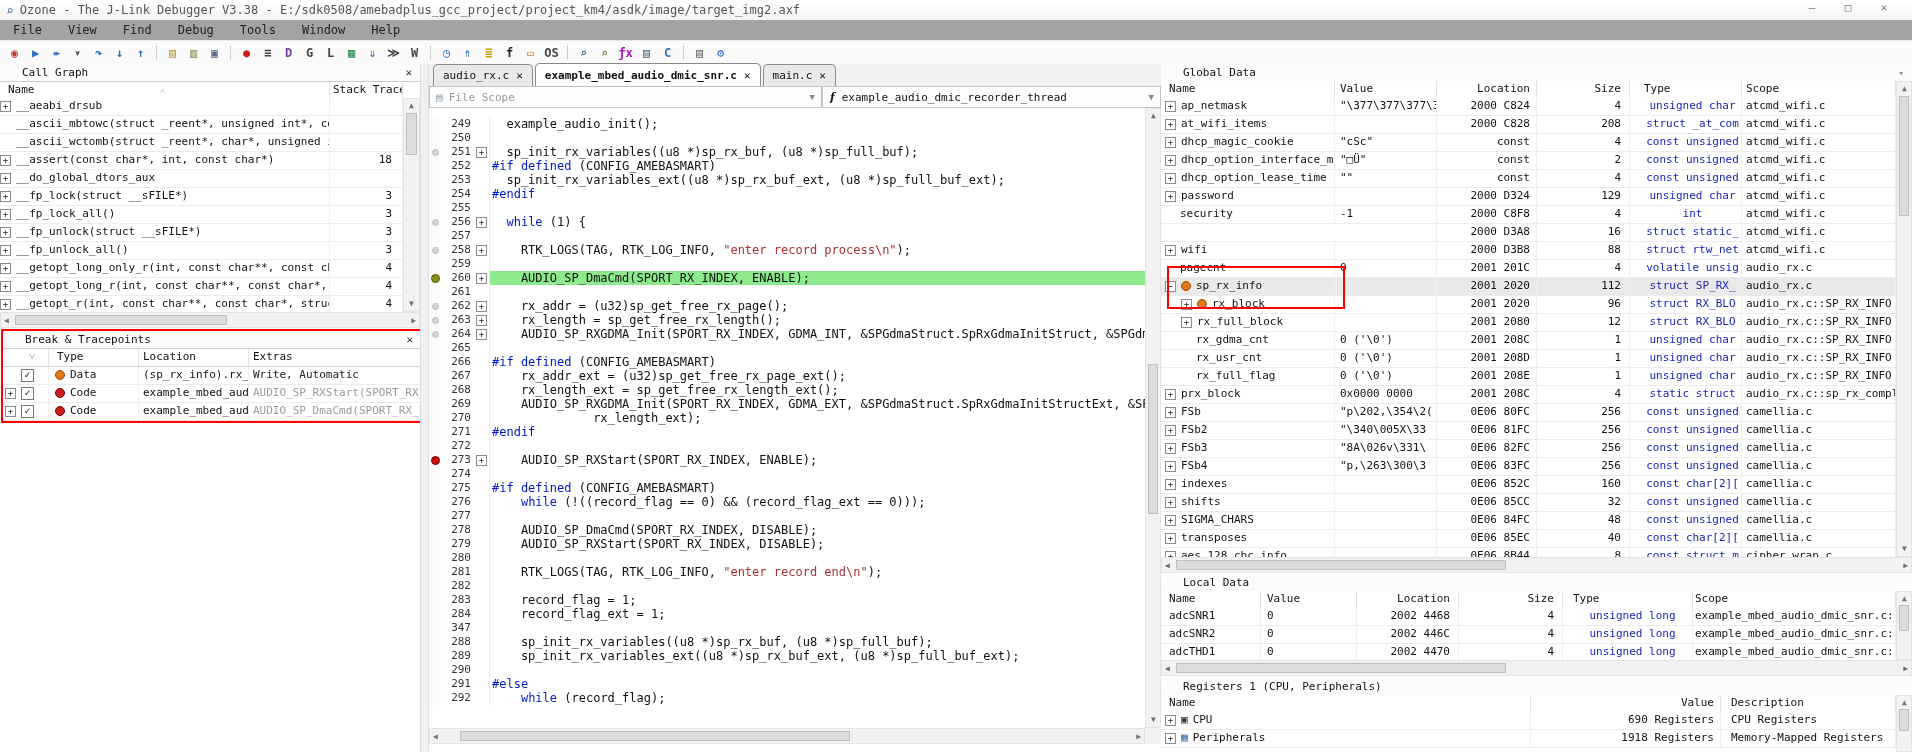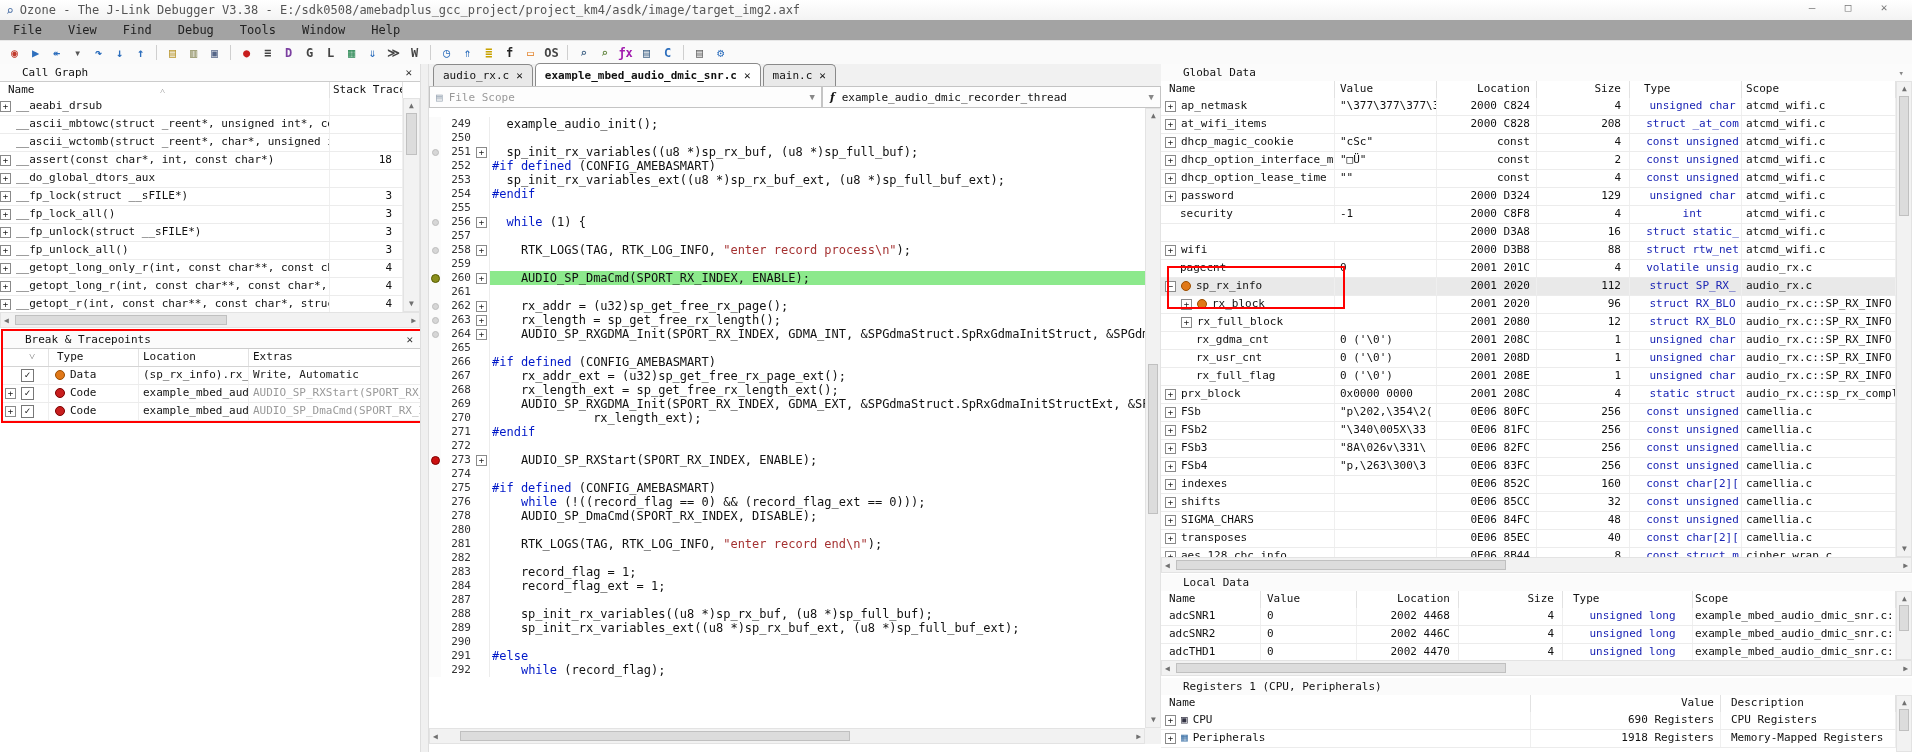--- a/index.html
+++ b/index.html
@@ -320,27 +320,29 @@
         <div class="codeline"><div class="cbp"></div><div class="cnum">267</div><div class="cfold"></div><div class="ctext"><span class="tok n">    rx_addr_ext = (u32)sp_get_free_rx_page_ext();</span></div></div>
         <div class="codeline"><div class="cbp"></div><div class="cnum">268</div><div class="cfold"></div><div class="ctext"><span class="tok n">    rx_length_ext = sp_get_free_rx_length_ext();</span></div></div>
         <div class="codeline"><div class="cbp"></div><div class="cnum">269</div><div class="cfold"></div><div class="ctext"><span class="tok n">    AUDIO_SP_RXGDMA_Init(SPORT_RX_INDEX, GDMA_EXT, &amp;SPGdmaStruct.SpRxGdmaInitStructExt, &amp;SPGdm</span></div></div>
         <div class="codeline"><div class="cbp"></div><div class="cnum">270</div><div class="cfold"></div><div class="ctext"><span class="tok n">              rx_length_ext);</span></div></div>
         <div class="codeline"><div class="cbp"></div><div class="cnum">271</div><div class="cfold"></div><div class="ctext"><span class="tok k">#endif</span></div></div>
         <div class="codeline"><div class="cbp"></div><div class="cnum">272</div><div class="cfold"></div><div class="ctext"></div></div>
         <div class="codeline"><div class="cbp"><span class="gdot-red"></span></div><div class="cnum">273</div><div class="cfold"><span class="fbox">+</span></div><div class="ctext"><span class="tok n">    AUDIO_SP_RXStart(SPORT_RX_INDEX, ENABLE);</span></div></div>
         <div class="codeline"><div class="cbp"></div><div class="cnum">274</div><div class="cfold"></div><div class="ctext"></div></div>
         <div class="codeline"><div class="cbp"></div><div class="cnum">275</div><div class="cfold"></div><div class="ctext"><span class="tok k">#if defined</span><span class="tok n"> (CONFIG_AMEBASMART)</span></div></div>
         <div class="codeline"><div class="cbp"></div><div class="cnum">276</div><div class="cfold"></div><div class="ctext"><span class="tok n">    </span><span class="tok k">while</span><span class="tok n"> (!((record_flag == 0) &amp;&amp; (record_flag_ext == 0)));</span></div></div>
+        <div class="codeline"><div class="cbp"></div><div class="cnum">277</div><div class="cfold"></div><div class="ctext"></div></div>
         <div class="codeline"><div class="cbp"></div><div class="cnum">278</div><div class="cfold"></div><div class="ctext"><span class="tok n">    AUDIO_SP_DmaCmd(SPORT_RX_INDEX, DISABLE);</span></div></div>
+        <div class="codeline"><div class="cbp"></div><div class="cnum">279</div><div class="cfold"></div><div class="ctext"><span class="tok n">    AUDIO_SP_RXStart(SPORT_RX_INDEX, DISABLE);</span></div></div>
         <div class="codeline"><div class="cbp"></div><div class="cnum">280</div><div class="cfold"></div><div class="ctext"></div></div>
         <div class="codeline"><div class="cbp"></div><div class="cnum">281</div><div class="cfold"></div><div class="ctext"><span class="tok n">    RTK_LOGS(TAG, RTK_LOG_INFO, </span><span class="tok s">"enter record end\n"</span><span class="tok n">);</span></div></div>
         <div class="codeline"><div class="cbp"></div><div class="cnum">282</div><div class="cfold"></div><div class="ctext"></div></div>
         <div class="codeline"><div class="cbp"></div><div class="cnum">283</div><div class="cfold"></div><div class="ctext"><span class="tok n">    record_flag = 1;</span></div></div>
         <div class="codeline"><div class="cbp"></div><div class="cnum">284</div><div class="cfold"></div><div class="ctext"><span class="tok n">    record_flag_ext = 1;</span></div></div>
-        <div class="codeline"><div class="cbp"></div><div class="cnum">287</div><div class="cfold"></div><div class="ctext"></div></div>
+        <div class="codeline"><div class="cbp"></div><div class="cnum">347</div><div class="cfold"></div><div class="ctext"></div></div>
         <div class="codeline"><div class="cbp"></div><div class="cnum">288</div><div class="cfold"></div><div class="ctext"><span class="tok n">    sp_init_rx_variables((u8 *)sp_rx_buf, (u8 *)sp_full_buf);</span></div></div>
         <div class="codeline"><div class="cbp"></div><div class="cnum">289</div><div class="cfold"></div><div class="ctext"><span class="tok n">    sp_init_rx_variables_ext((u8 *)sp_rx_buf_ext, (u8 *)sp_full_buf_ext);</span></div></div>
         <div class="codeline"><div class="cbp"></div><div class="cnum">290</div><div class="cfold"></div><div class="ctext"></div></div>
         <div class="codeline"><div class="cbp"></div><div class="cnum">291</div><div class="cfold"></div><div class="ctext"><span class="tok k">#else</span></div></div>
         <div class="codeline"><div class="cbp"></div><div class="cnum">292</div><div class="cfold"></div><div class="ctext"><span class="tok n">    </span><span class="tok k">while</span><span class="tok n"> (record_flag);</span></div></div>
       </div>
     <div class="sb" id="ed-vscroll">
       <span class="arr" style="top:3px;left:5px;">▲</span>
       <span class="arr" style="bottom:3px;left:5px;">▼</span>
       <div class="thumb" style="left:2px;right:2px;top:255px;height:150px;"></div>

